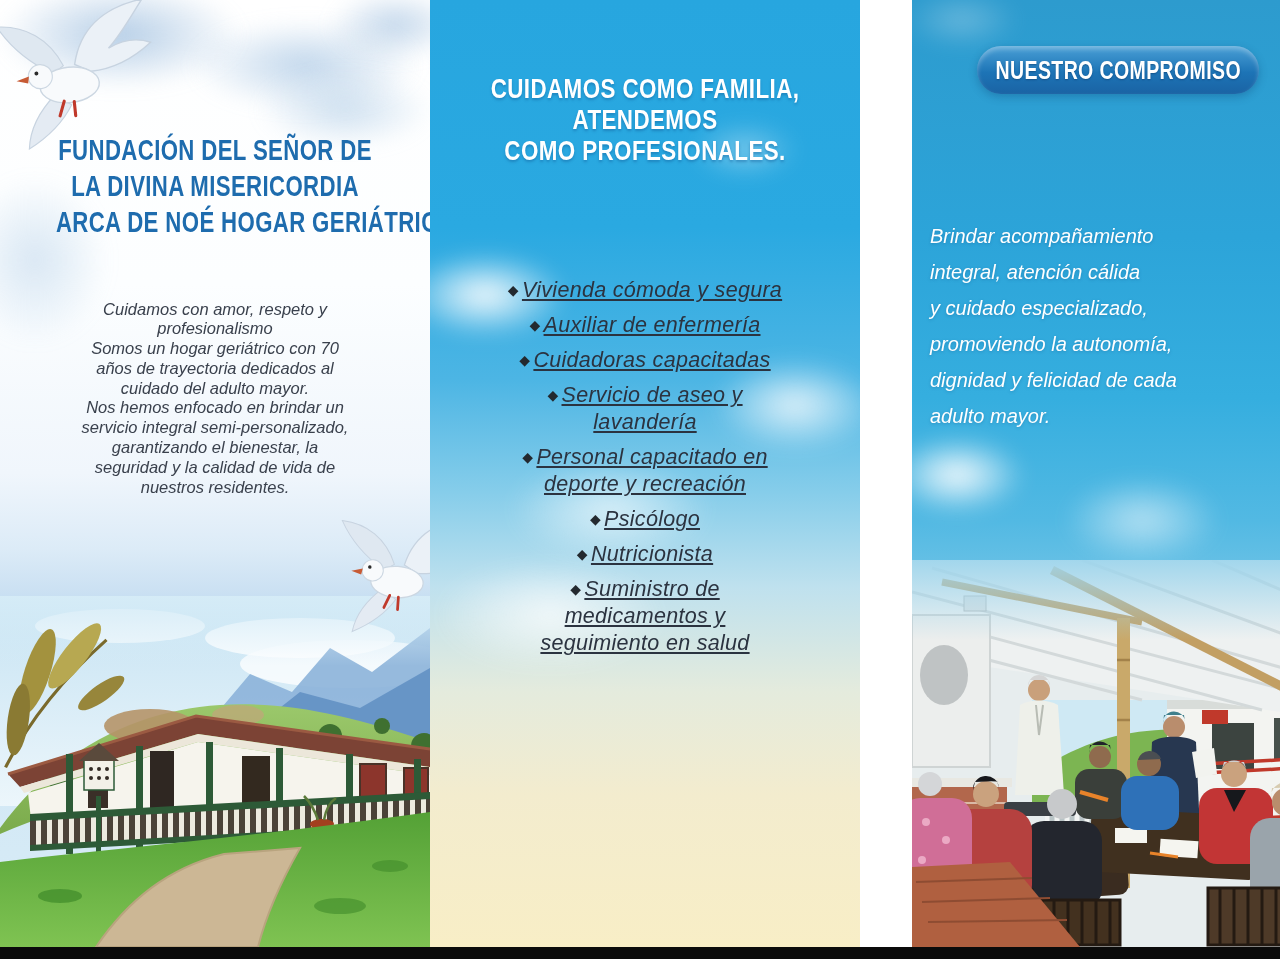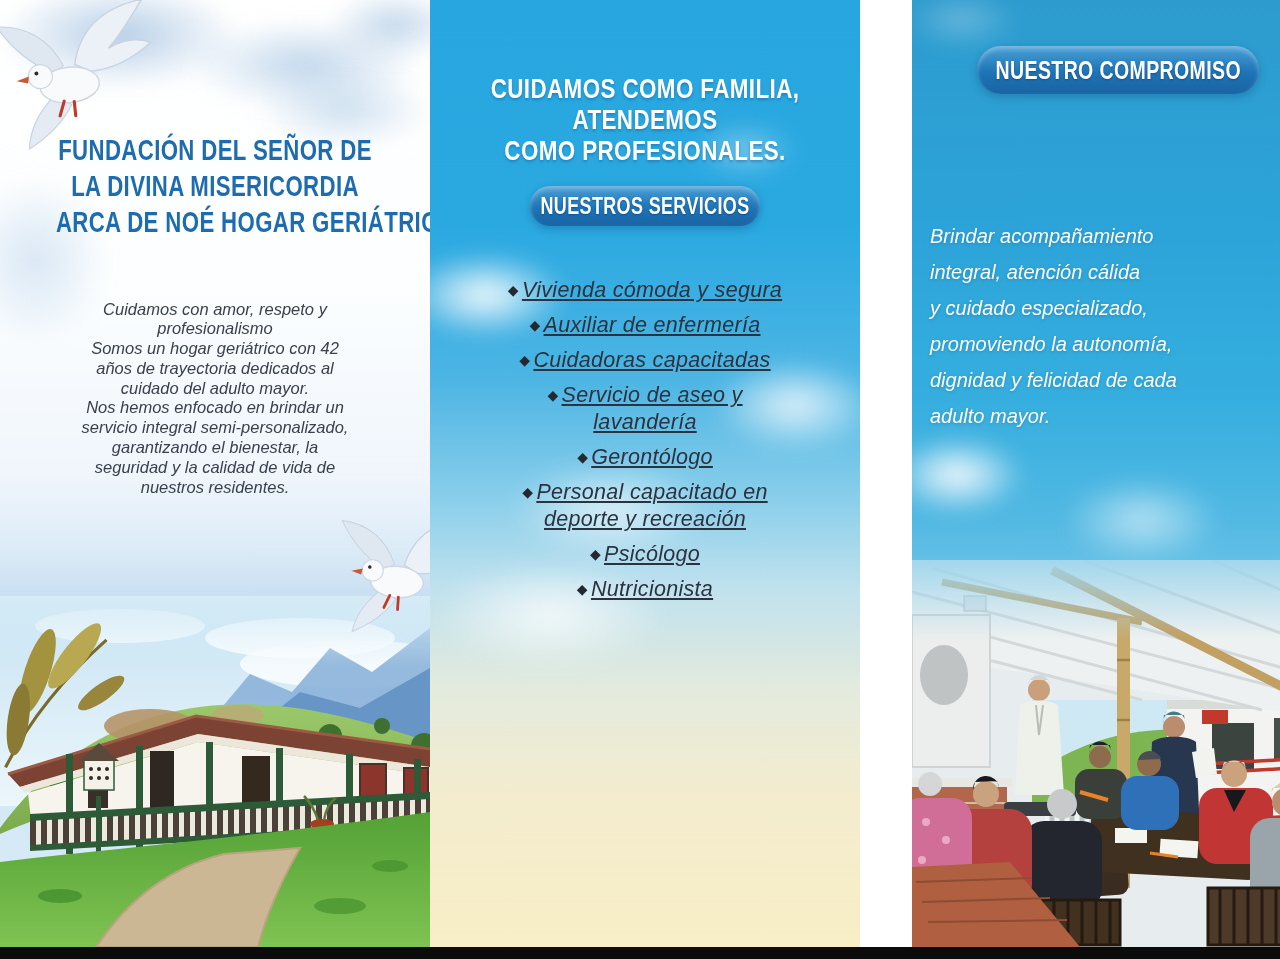--- a/index.html
+++ b/index.html
@@ -106,21 +106,21 @@
     </svg>
 
     <h1 class="foundation-title">
       <span>FUNDACIÓN DEL SEÑOR DE</span>
       <span>LA DIVINA MISERICORDIA</span>
       <span>ARCA DE NOÉ HOGAR GERIÁTRICO</span>
     </h1>
 
     <p class="intro-text">Cuidamos con amor, respeto y
 profesionalismo
-Somos un hogar geriátrico con 42
+Somos un hogar geriátrico con 70
 años de trayectoria dedicados al
 cuidado del adulto mayor.
 Nos hemos enfocado en brindar un
 servicio integral semi-personalizado,
 garantizando el bienestar, la
 seguridad y la calidad de vida de
 nuestros residentes.</p>
 
     <div class="house-photo">
       <svg viewBox="0 0 430 351" width="430" height="351" preserveAspectRatio="none">
@@ -223,45 +223,44 @@
   <section class="panel panel-middle">
     <div class="mcloud mc4"></div>
     <div class="mcloud mc1"></div>
     <div class="mcloud mc2"></div>
     <div class="mcloud mc3"></div>
     <div class="mcloud mc5"></div>
 
     <h2 class="headline">CUIDAMOS COMO FAMILIA, ATENDEMOS
 COMO PROFESIONALES.</h2>
 
-    <div class="pill pill-services">
-      <span>NUESTROS SERVICIOS</span>
-    </div>
 
     <div class="services-list">
 
         <div class="service-item"><span class="bullet">◆</span><span class="service-text">Vivienda cómoda y segura</span></div>
 
 
         <div class="service-item"><span class="bullet">◆</span><span class="service-text">Auxiliar de enfermería</span></div>
 
         <div class="service-item"><span class="bullet">◆</span><span class="service-text">Cuidadoras capacitadas</span></div>
 
         <div class="service-item"><span class="bullet">◆</span><span class="service-text">Servicio de aseo y
 lavandería</span></div>
 
-        <div class="service-item"><span class="bullet">◆</span><span class="service-text">Gerontólogo</span></div>
 
         <div class="service-item"><span class="bullet">◆</span><span class="service-text">Personal capacitado en
 deporte y recreación</span></div>
 
         <div class="service-item"><span class="bullet">◆</span><span class="service-text">Psicólogo</span></div>
 
         <div class="service-item"><span class="bullet">◆</span><span class="service-text">Nutricionista</span></div>
 
+        <div class="service-item"><span class="bullet">◆</span><span class="service-text">Suministro de
+medicamentos y
+seguimiento en salud</span></div>
       </div>
   </section>
 
   <section class="panel panel-right">
     <div class="mcloud rc1"></div>
     <div class="mcloud rc2"></div>
     <div class="mcloud rc3"></div>
 
     <div class="pill pill-commitment">
       <span>NUESTRO COMPROMISO</span>

